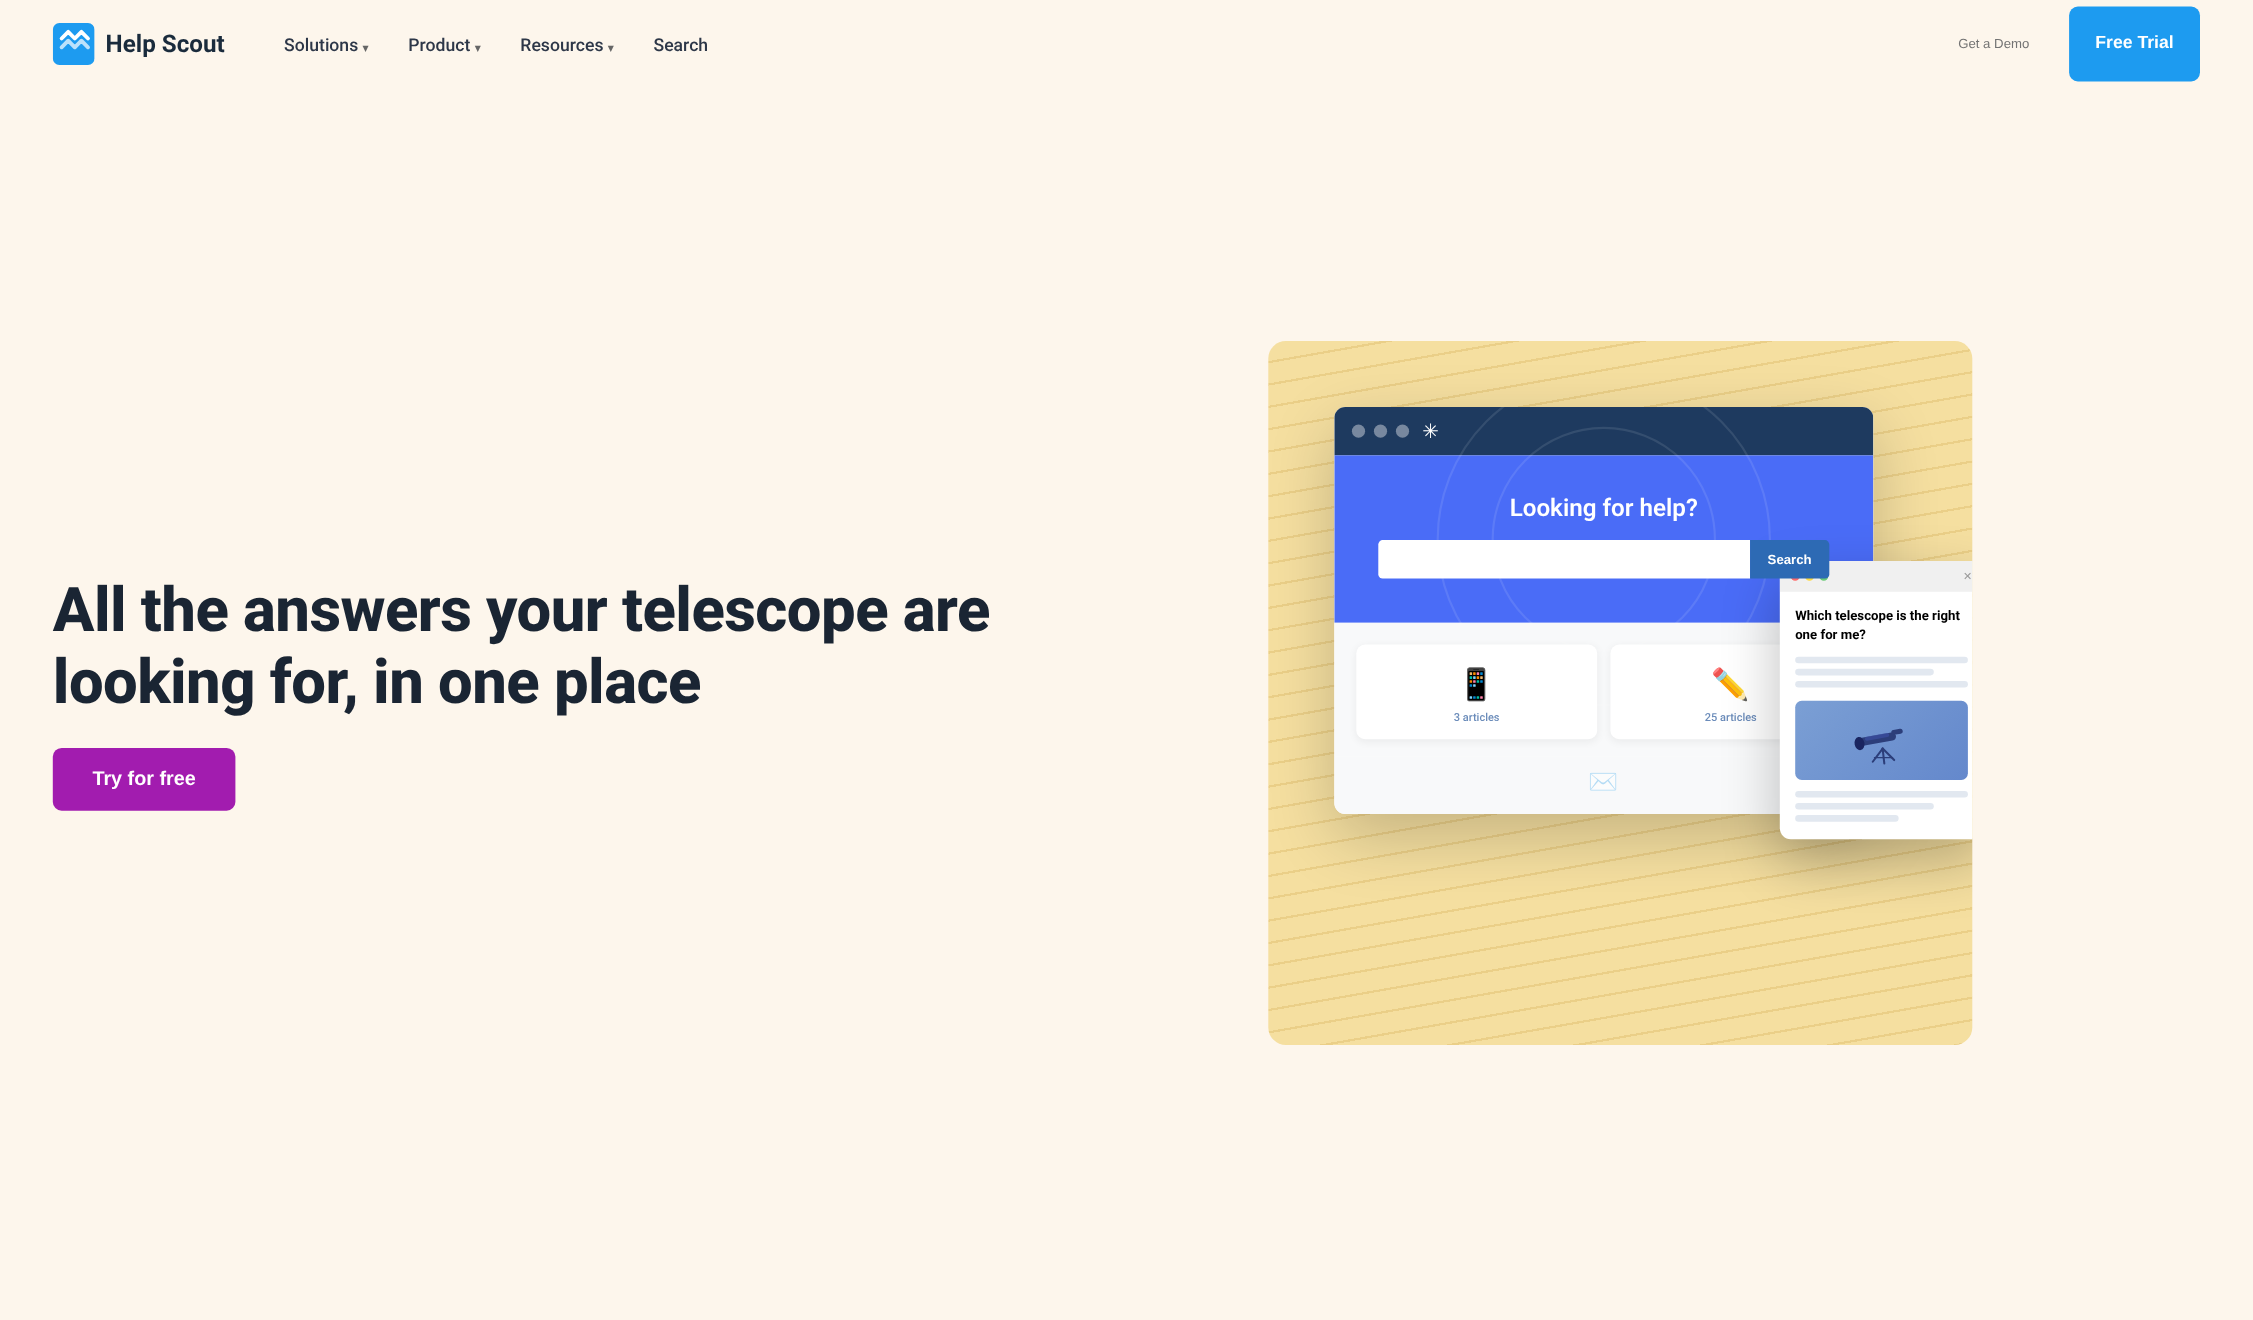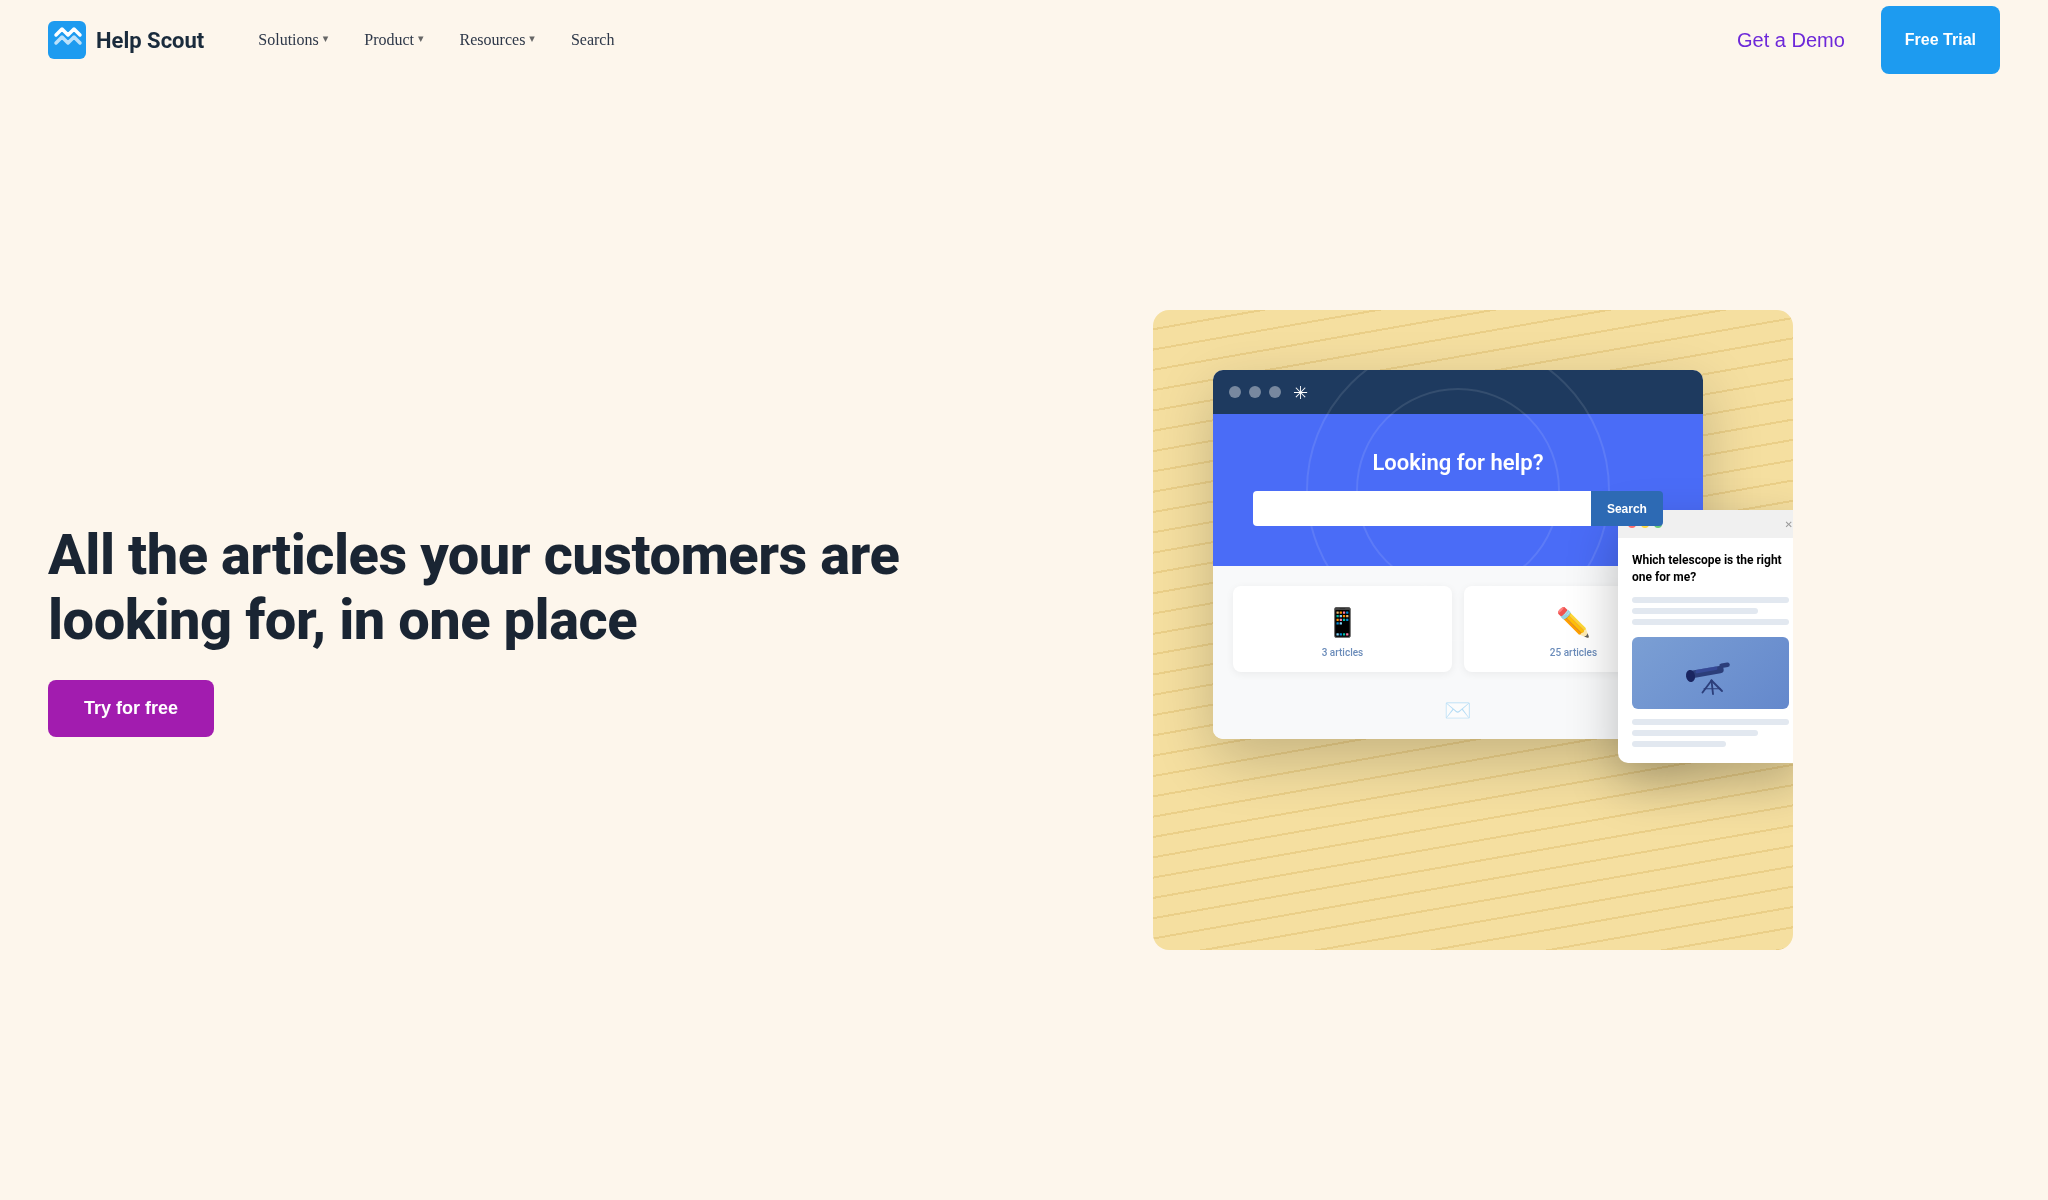--- a/index.html
+++ b/index.html
@@ -43,48 +43,47 @@
 
     .nav-links {
       display: flex;
       align-items: center;
       gap: 8px;
       flex: 1;
     }
 
     .nav-item {
       display: flex;
-      align-items: flex-start;
+      align-items: flex-end;
       gap: 4px;
       padding: 8px 14px;
       font-size: 16px;
       font-weight: 500;
       color: #2d3748;
       cursor: pointer;
       border-radius: 6px;
       text-decoration: none;
-      font-family: Liberation Serif, serif;
     }
 
     .chevron {
       font-size: 11px;
       color: #666;
       margin-top: 1px;
     }
 
     .nav-actions {
       display: flex;
       align-items: center;
       gap: 20px;
     }
 
     .btn-demo {
-      font-size: 20px;
+      font-size: 12px;
       font-weight: 500;
-      color: #6d28d9;
+      color: #737373;
       background: none;
       border: none;
       cursor: pointer;
       padding: 8px 16px;
     }
 
     .btn-free-trial {
       background: #1d9bf0;
       color: #fff;
       font-size: 16px;
@@ -437,21 +436,21 @@
   </div>
 
   <div class="nav-actions">
     <button class="btn-demo">Get a Demo</button>
     <button class="btn-free-trial">Free Trial</button>
   </div>
 </nav>
 
 <section class="hero">
   <div class="hero-left">
-    <h1 class="hero-heading">All the articles your customers are looking for, in one place</h1>
+    <h1 class="hero-heading">All the answers your telescope are looking for, in one place</h1>
     <button class="btn-try-free">Try for free</button>
   </div>
 
   <div class="hero-right">
     <div class="hero-bg-card">
 
       <div class="kb-mockup">
         <div class="kb-topbar">
           <div class="topbar-dot"></div>
           <div class="topbar-dot"></div>

